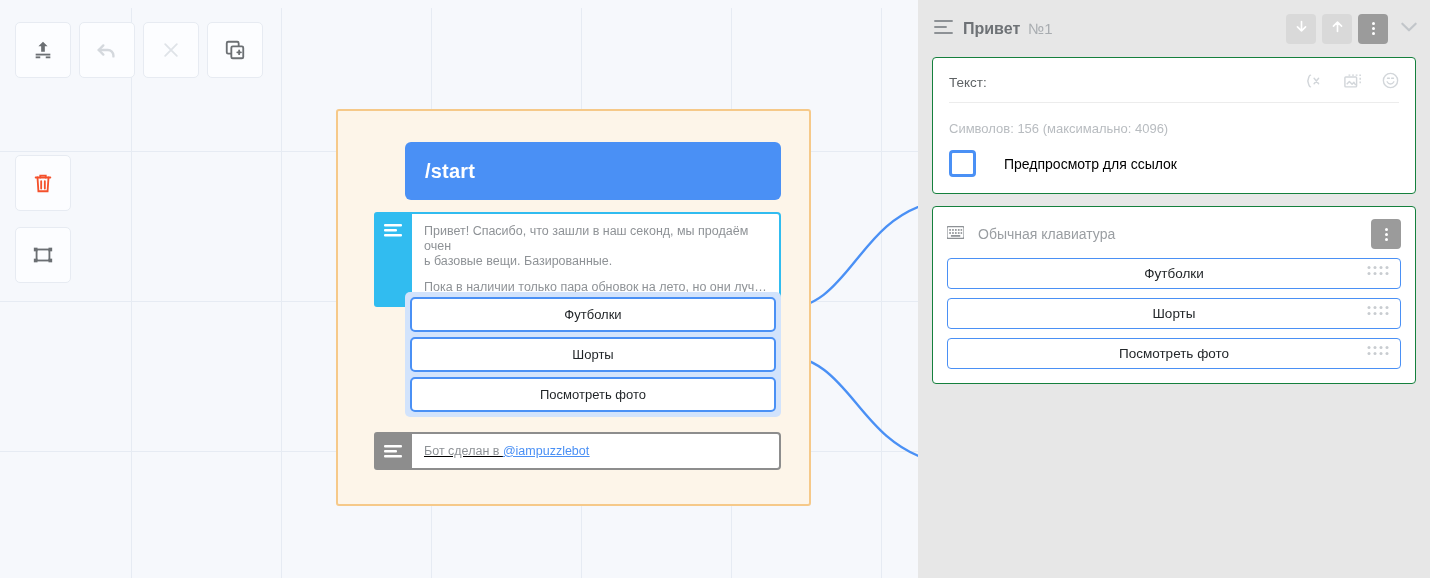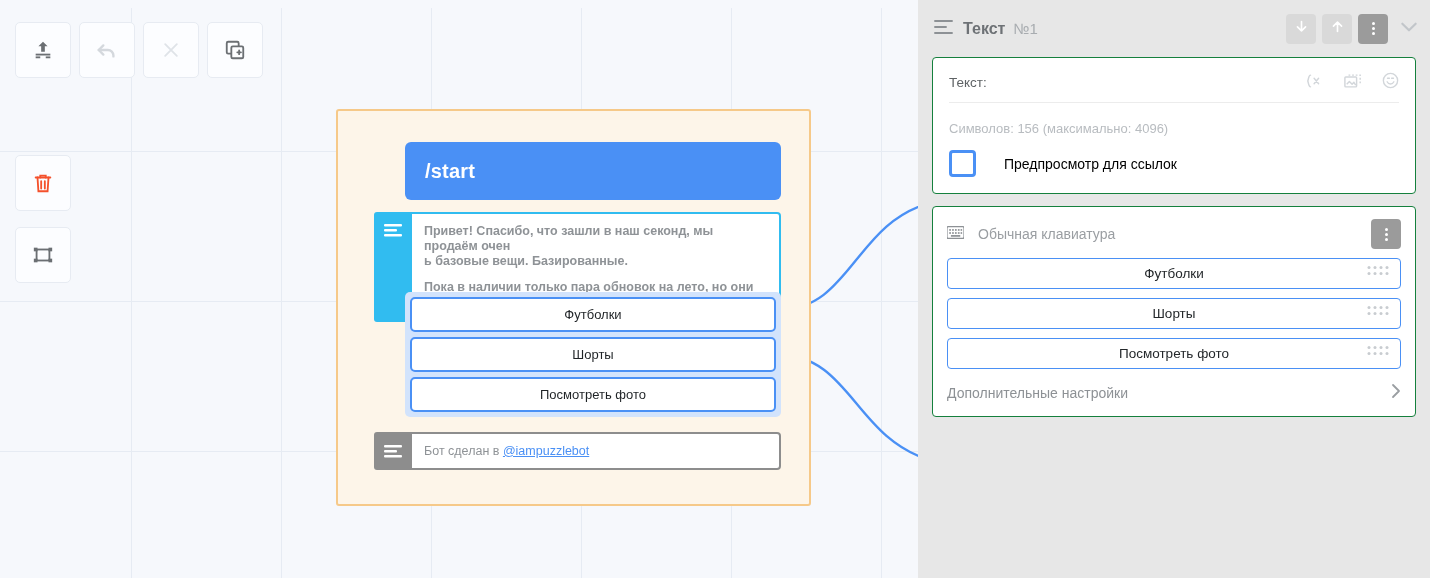--- a/index.html
+++ b/index.html
@@ -48,21 +48,21 @@
   .msg-badge {
     width: 38px; min-height: 38px; display: flex; align-items: flex-start;
     justify-content: center; padding-top: 11px; border-radius: 3px 0 0 3px;
   }
   .msg-badge.cyan { background: #31bcf0; }
   .msg-badge.gray { background: #8d8d8d; }
   .msg-body {
     background: #fff; border: 2px solid #31bcf0; border-left: none;
     border-radius: 0 4px 4px 0; padding: 10px 12px 10px 12px;
   }
-  .msg-body.gray-b { border-color: #8d8d8d; }
+  .msg-body.gray-b { border-color: #8d8d8d; text-decoration: underline; }
   .msg-line { color: #8e9296; font-size: 12.5px; line-height: 15px; }
   .msg-line + .msg-line { margin-top: 11px; }
   .msg-link { color: #4a90f5; text-decoration: underline; }
 
   #kb-group {
     position: absolute; left: 67px; top: 181px; width: 376px;
     background: #d2e3fc; border-radius: 5px; padding: 5px;
   }
   .kb-btn {
     height: 35px; background: #fff; border: 2px solid #4a90f5; border-radius: 5px;
@@ -196,21 +196,21 @@
         </svg>
       </span>
     </div>
 
     <div id="bot-card">
 
       <div id="start-cmd">
         <span>/start</span>
       </div>
 
-      <div class="msg-row" style="left:36px; top:101px; width:407px;font-weight:bold;">
+      <div class="msg-row" style="left:36px; top:101px; width:407px;">
         <div class="msg-badge cyan">
           <svg width="18" height="16" viewBox="0 0 18 16" fill="#fff">
             <rect x="0" y="1" width="18" height="2.6" rx="1"></rect>
             <rect x="0" y="6" width="13" height="2.6" rx="1"></rect>
             <rect x="0" y="11" width="18" height="2.6" rx="1"></rect>
           </svg>
         </div>
         <div class="msg-body" style="width:369px;">
           <div class="msg-line">
             <span>Привет! Спасибо, что зашли в наш секонд, мы продаём очен</span><br>
@@ -245,21 +245,21 @@
   </div>
 
   <div id="panel">
 
     <div id="panel-header">
       <span>
         <svg width="19" height="16" viewBox="0 0 19 16" fill="none" stroke="#8d9195" stroke-width="1.9" stroke-linecap="round">
           <path d="M1 2h17M1 8h11M1 14h17"></path>
         </svg>
       </span>
-      <span class="h-title">Текст</span>
+      <span class="h-title">Привет</span>
       <span class="h-num">№1</span>
 
       <div style="margin-left:auto; display:flex; align-items:center;">
         <div class="hdr-btn light">
           <span>
             <svg width="15" height="15" viewBox="0 0 24 24" fill="none" stroke="#fff" stroke-width="2.6" stroke-linecap="round" stroke-linejoin="round">
               <path d="M12 4v15M5.5 12.5L12 19l6.5-6.5"></path>
             </svg>
           </span>
         </div>
@@ -395,24 +395,16 @@
               <circle cx="21" cy="3" r="1.5"></circle>
             <circle cx="3" cy="9" r="1.5"></circle>
               <circle cx="9" cy="9" r="1.5"></circle>
               <circle cx="15" cy="9" r="1.5"></circle>
               <circle cx="21" cy="9" r="1.5"></circle>
           </svg>
         </span>
       </div>
 
 
-      <div class="kb-more">
-        <span>Дополнительные настройки</span>
-        <span>
-          <svg width="10" height="16" viewBox="0 0 10 16" fill="none" stroke="#9a9ea2" stroke-width="1.8" stroke-linecap="round" stroke-linejoin="round">
-            <path d="M2 2l6 6-6 6"></path>
-          </svg>
-        </span>
-      </div>
     </div>
 
   </div>
 </div>
 
 </body></html>

